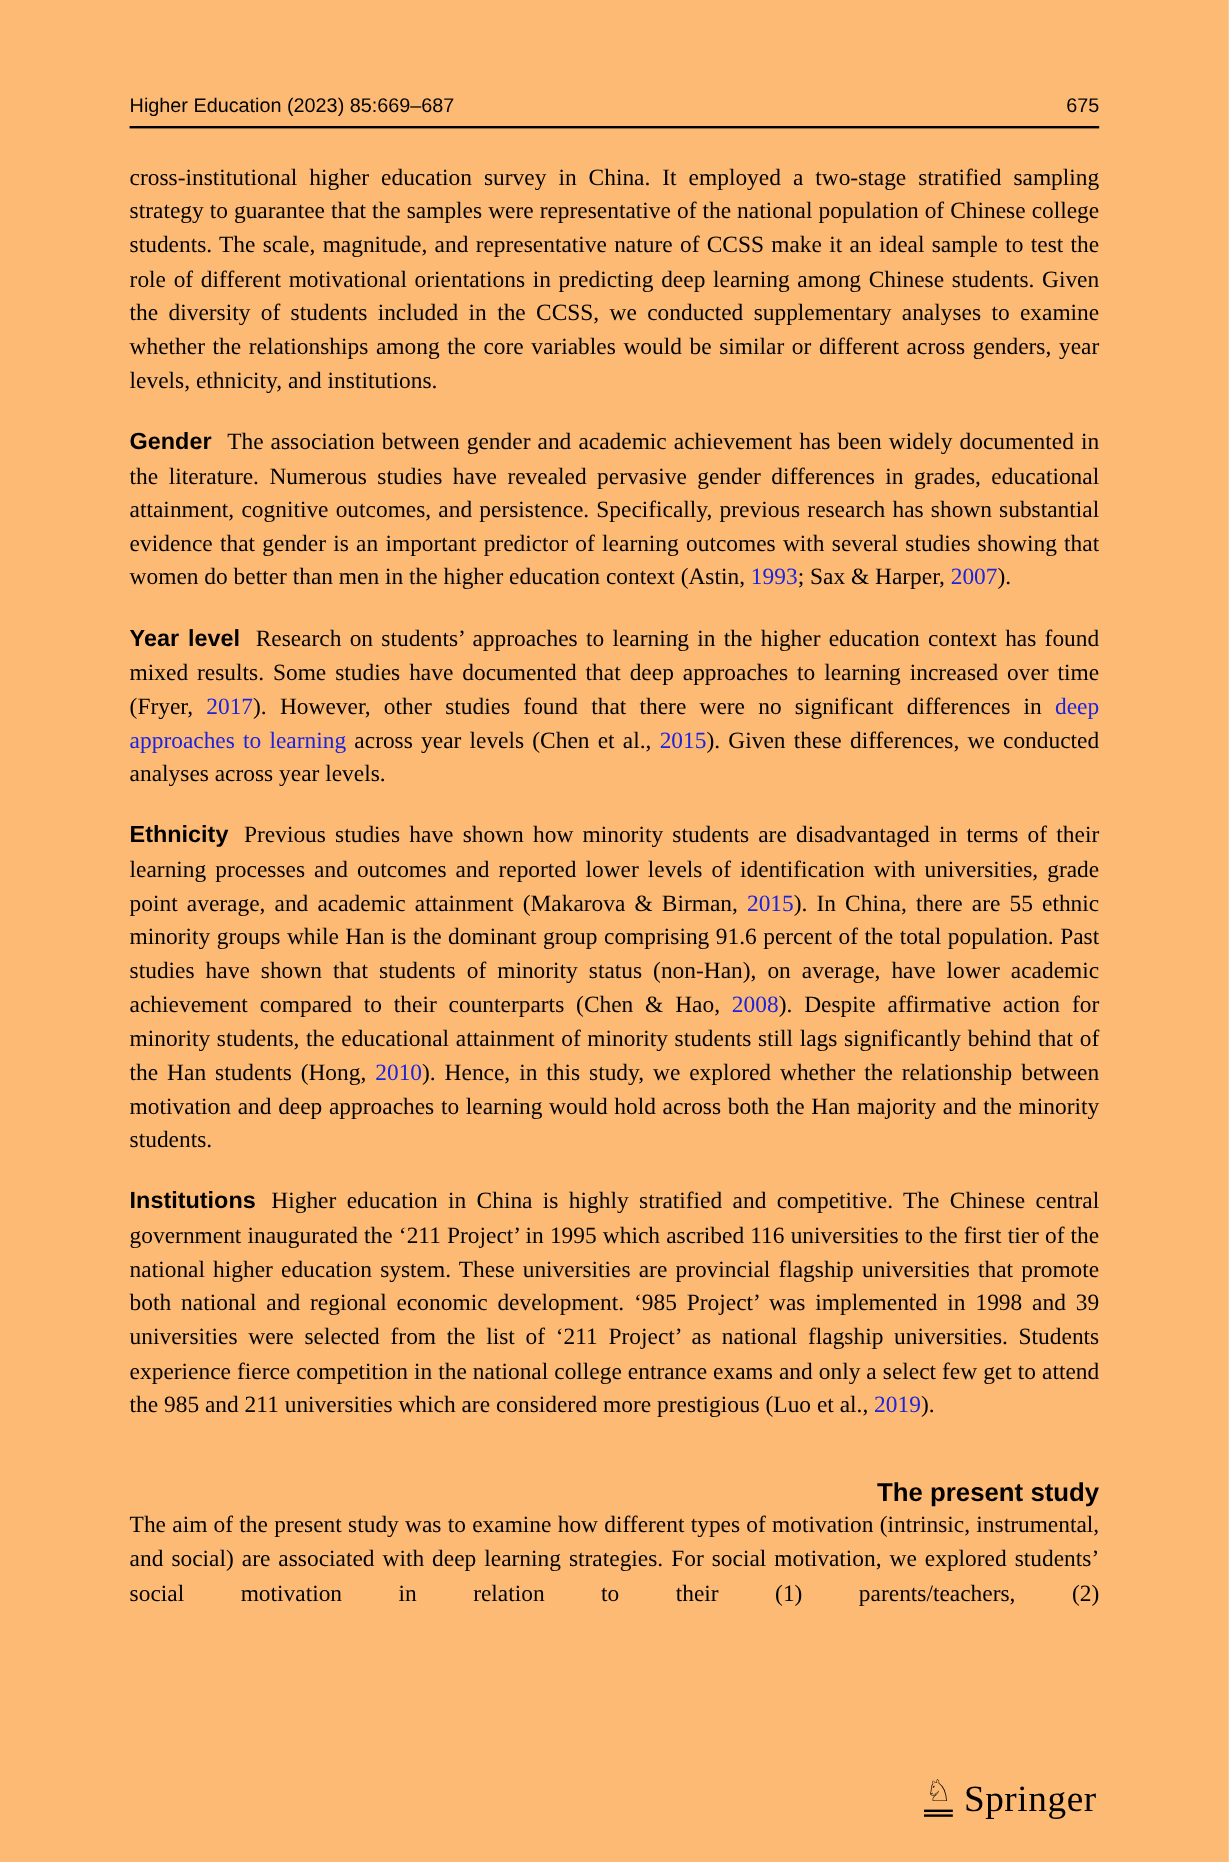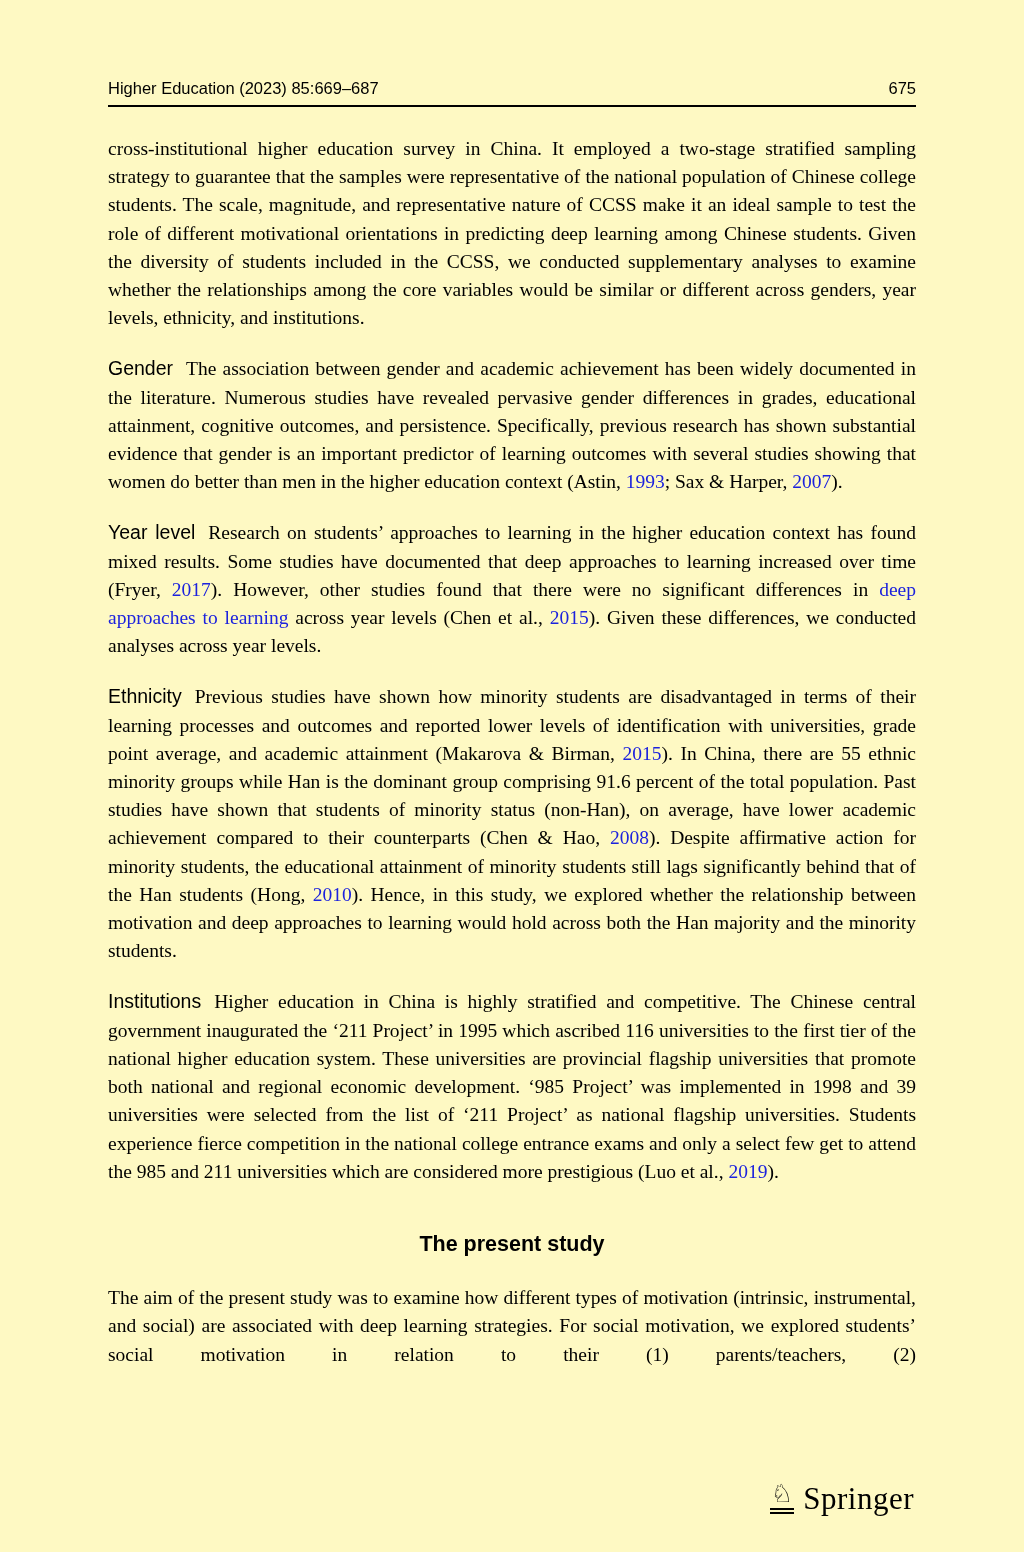--- a/index.html
+++ b/index.html
@@ -4,21 +4,21 @@
 <style>
   * { margin: 0; padding: 0; box-sizing: border-box; }
   html, body { background: #e8e8e8; }
   body { font-family: "Liberation Serif", serif; }
 
   .page {
     position: relative;
     width: 1024px;
     height: 1552px;
     margin: 0 auto;
-    background: #fef9c3;
+    background: #fdba74;
     color: #000000;
     overflow: hidden;
   }
 
   .page-inner {
     padding: 78px 108px 0 108px;
   }
 
   .page-header {
     display: flex;
@@ -41,38 +41,37 @@
     line-height: 28.2px;
     text-align: justify;
   }
 
   .para {
     margin-bottom: 22px;
   }
 
   .runin {
     font-family: "Liberation Sans", sans-serif;
-    font-weight: normal;
+    font-weight: bold;
     font-size: 19.5px;
     padding-right: 13px;
   }
 
   .cite-link {
     color: var(--link-color, #1c22dd);
     text-decoration: none;
     cursor: pointer;
   }
 
   .section-heading {
     font-family: "Liberation Sans", sans-serif;
     font-weight: bold;
     font-size: 21.5px;
     margin-top: 44px;
-    margin-bottom: 26px;
-    text-align: center;
+    text-align: right;
   }
 
   .justify-last {
     text-align-last: justify;
   }
 
   .springer-footer {
     position: absolute;
     right: 110px;
     bottom: 38px;

